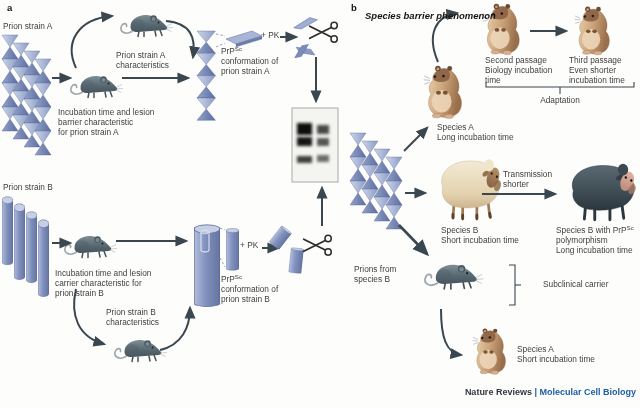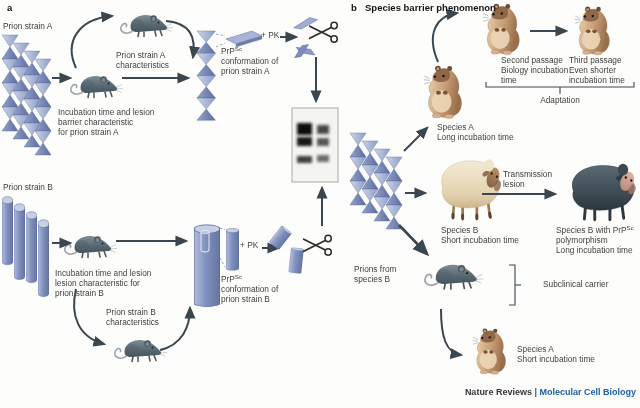--- a/index.html
+++ b/index.html
@@ -309,41 +309,41 @@
 <div class="lbl" style="left:221px;top:46px;">
   <div><span>PrP</span><sup>Sc</sup></div>
   <div>conformation of</div>
   <div>prion strain A</div>
 </div>
 
 <div class="lbl" style="left:3px;top:182px;">Prion strain B</div>
 
 <div class="lbl" style="left:55px;top:268px;">
   <div>Incubation time and lesion</div>
-  <div>lesion characteristic for</div>
+  <div>carrier characteristic for</div>
   <div>prion strain B</div>
 </div>
 
 <div class="lbl" style="left:106px;top:307px;">
   <div>Prion strain B</div>
   <div>characteristics</div>
 </div>
 
 <div class="lbl" style="left:240px;top:240px;">+ PK</div>
 
 <div class="lbl" style="left:221px;top:274px;">
   <div><span>PrP</span><sup>Sc</sup></div>
   <div>conformation of</div>
   <div>prion strain B</div>
 </div>
 
 <div class="cap" style="left:351px;top:2px;">b</div>
-<div class="cap" style="left:365px;top:2px;">Species barrier phenomenon</div>
-
-<div class="lbl" style="left:485px;top:55px;margin-left:16px;">
+<div class="cap" style="left:365px;top:10px;font-style:italic;">Species barrier phenomenon</div>
+
+<div class="lbl" style="left:485px;top:55px;">
   <div>Second passage</div>
   <div>Biology incubation</div>
   <div>time</div>
 </div>
 
 <div class="lbl" style="left:569px;top:55px;">
   <div>Third passage</div>
   <div>Even shorter</div>
   <div>incubation time</div>
 </div>
@@ -360,21 +360,21 @@
   <div>species B</div>
 </div>
 
 <div class="lbl" style="left:441px;top:225px;">
   <div>Species B</div>
   <div>Short incubation time</div>
 </div>
 
 <div class="lbl" style="left:503px;top:169px;">
   <div>Transmission</div>
-  <div>lesion</div>
+  <div>shorter</div>
 </div>
 
 <div class="lbl" style="left:556px;top:225px;">
   <div><span>Species B with </span><span>PrP</span><sup>Sc</sup></div>
   <div>polymorphism</div>
   <div>Long incubation time</div>
 </div>
 
 
 <div class="lbl" style="left:524px;top:279px;margin-left:19px;">Subclinical carrier</div>

